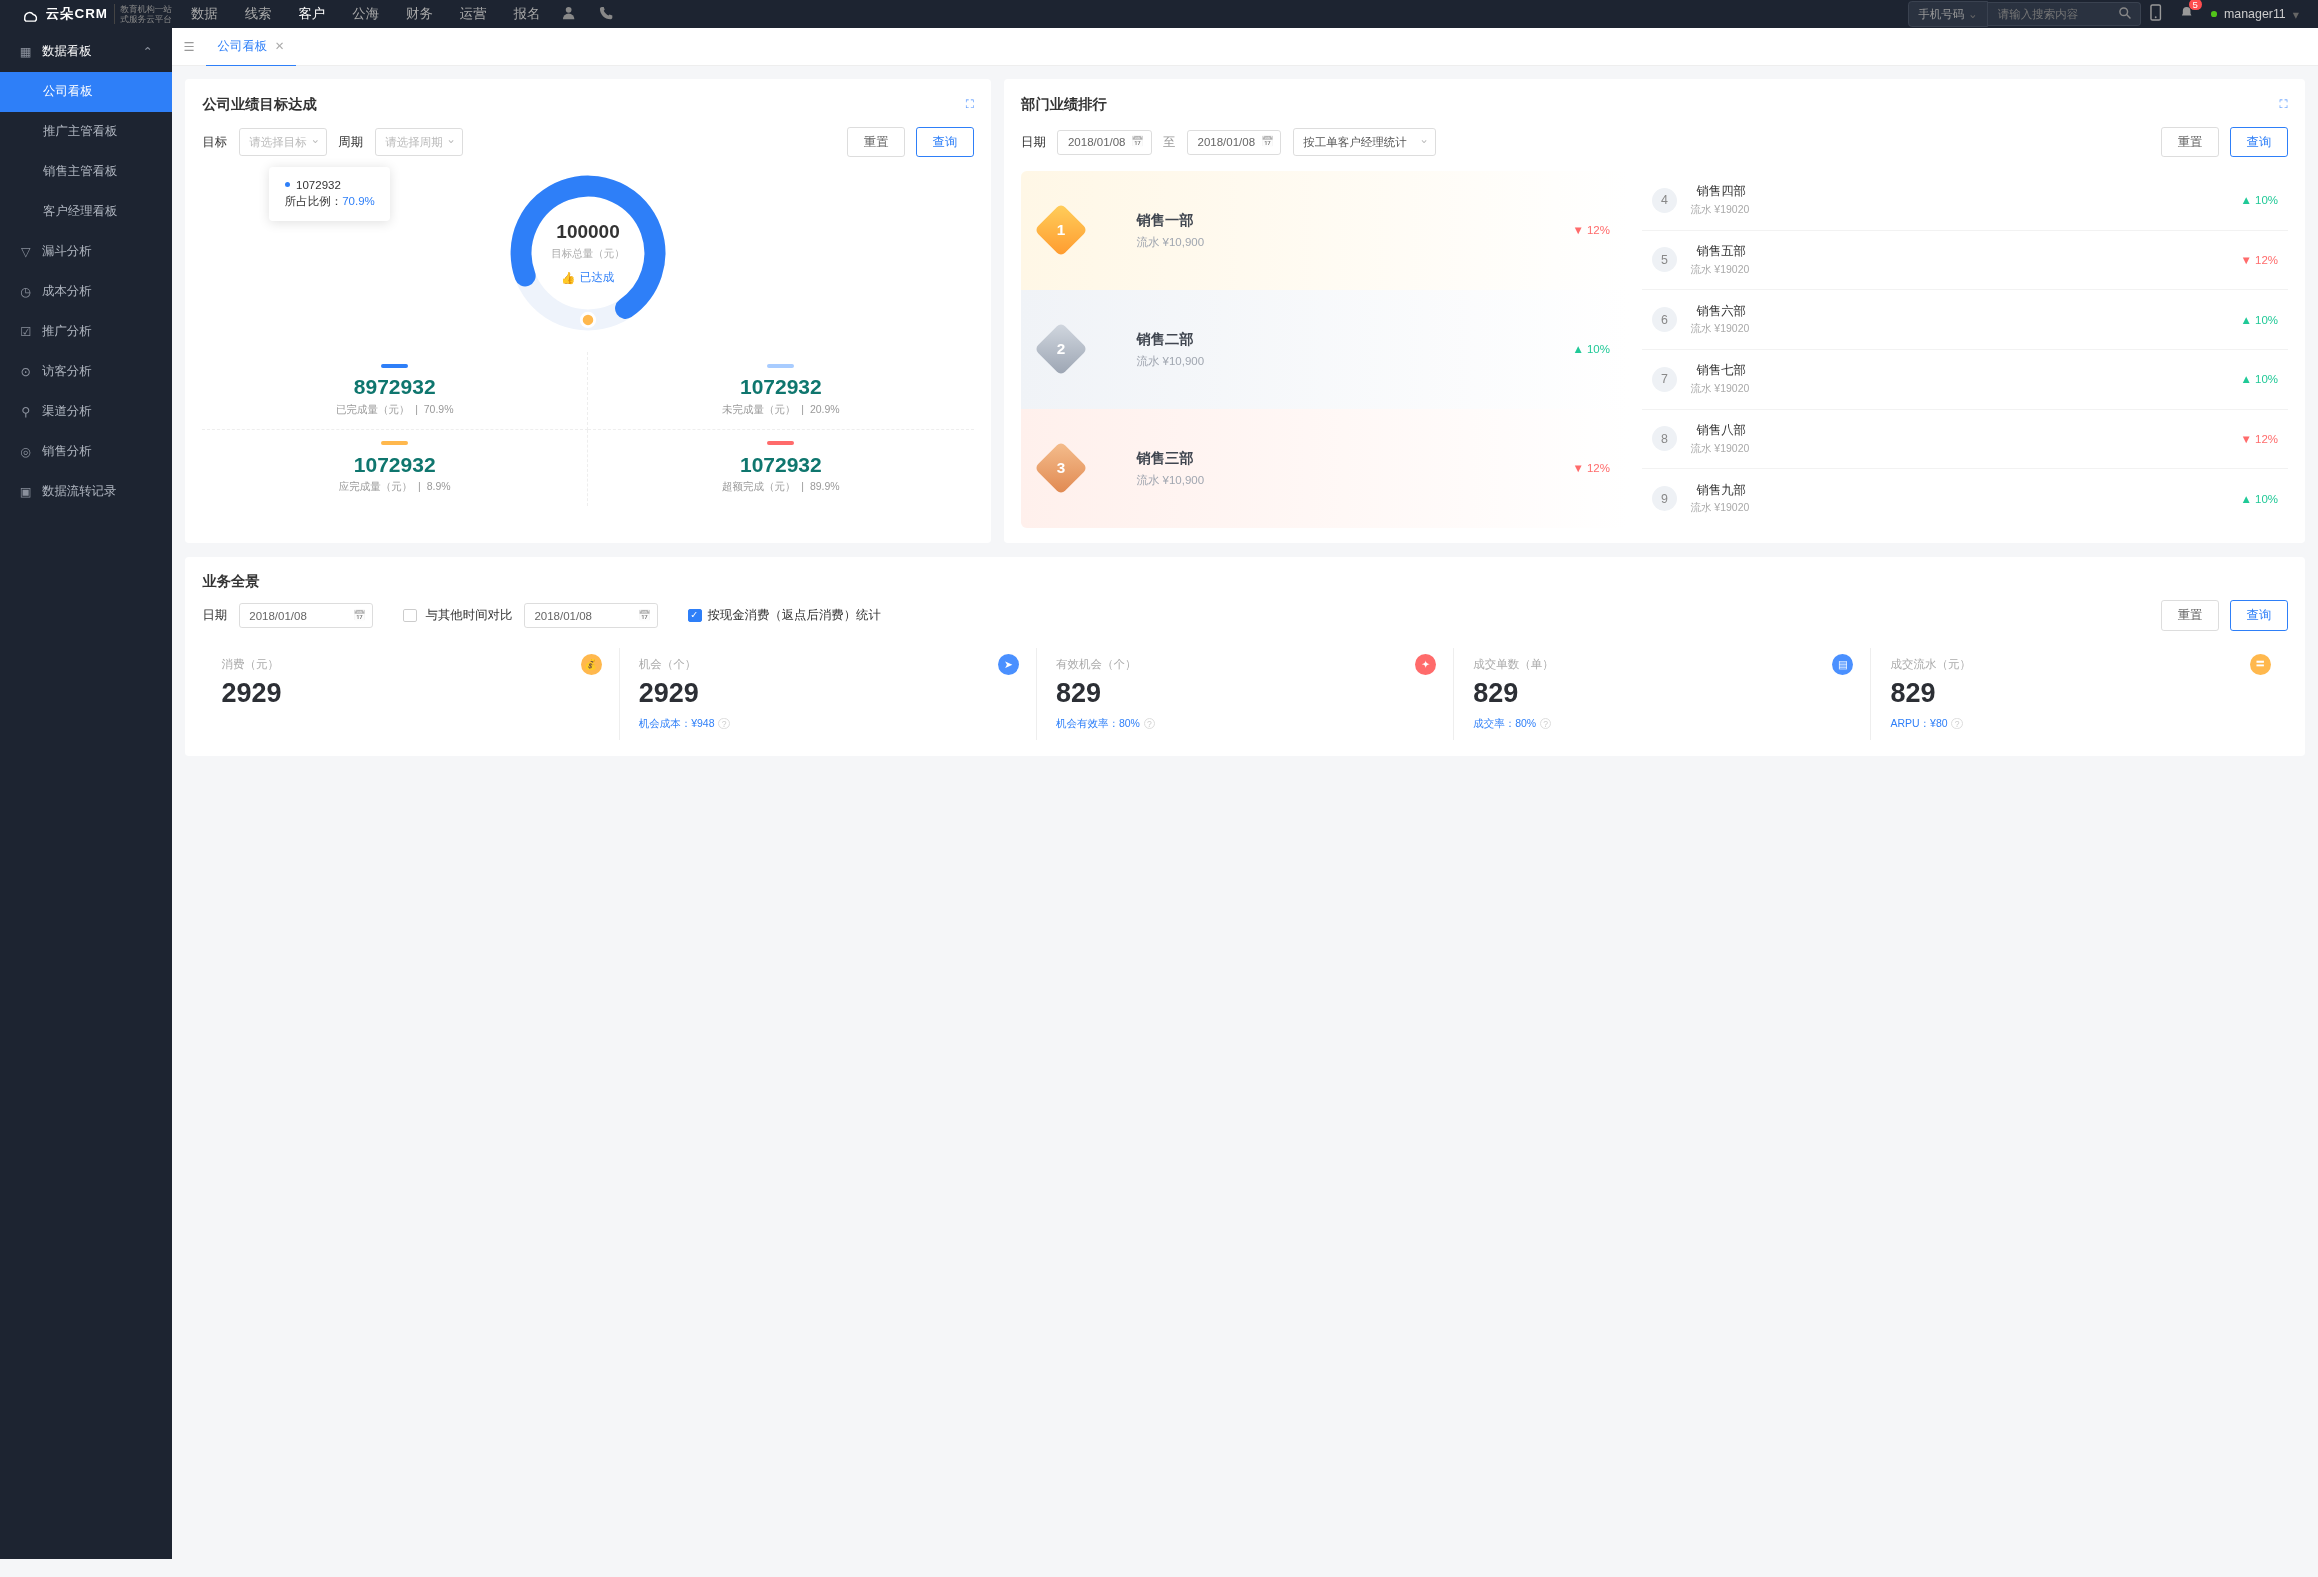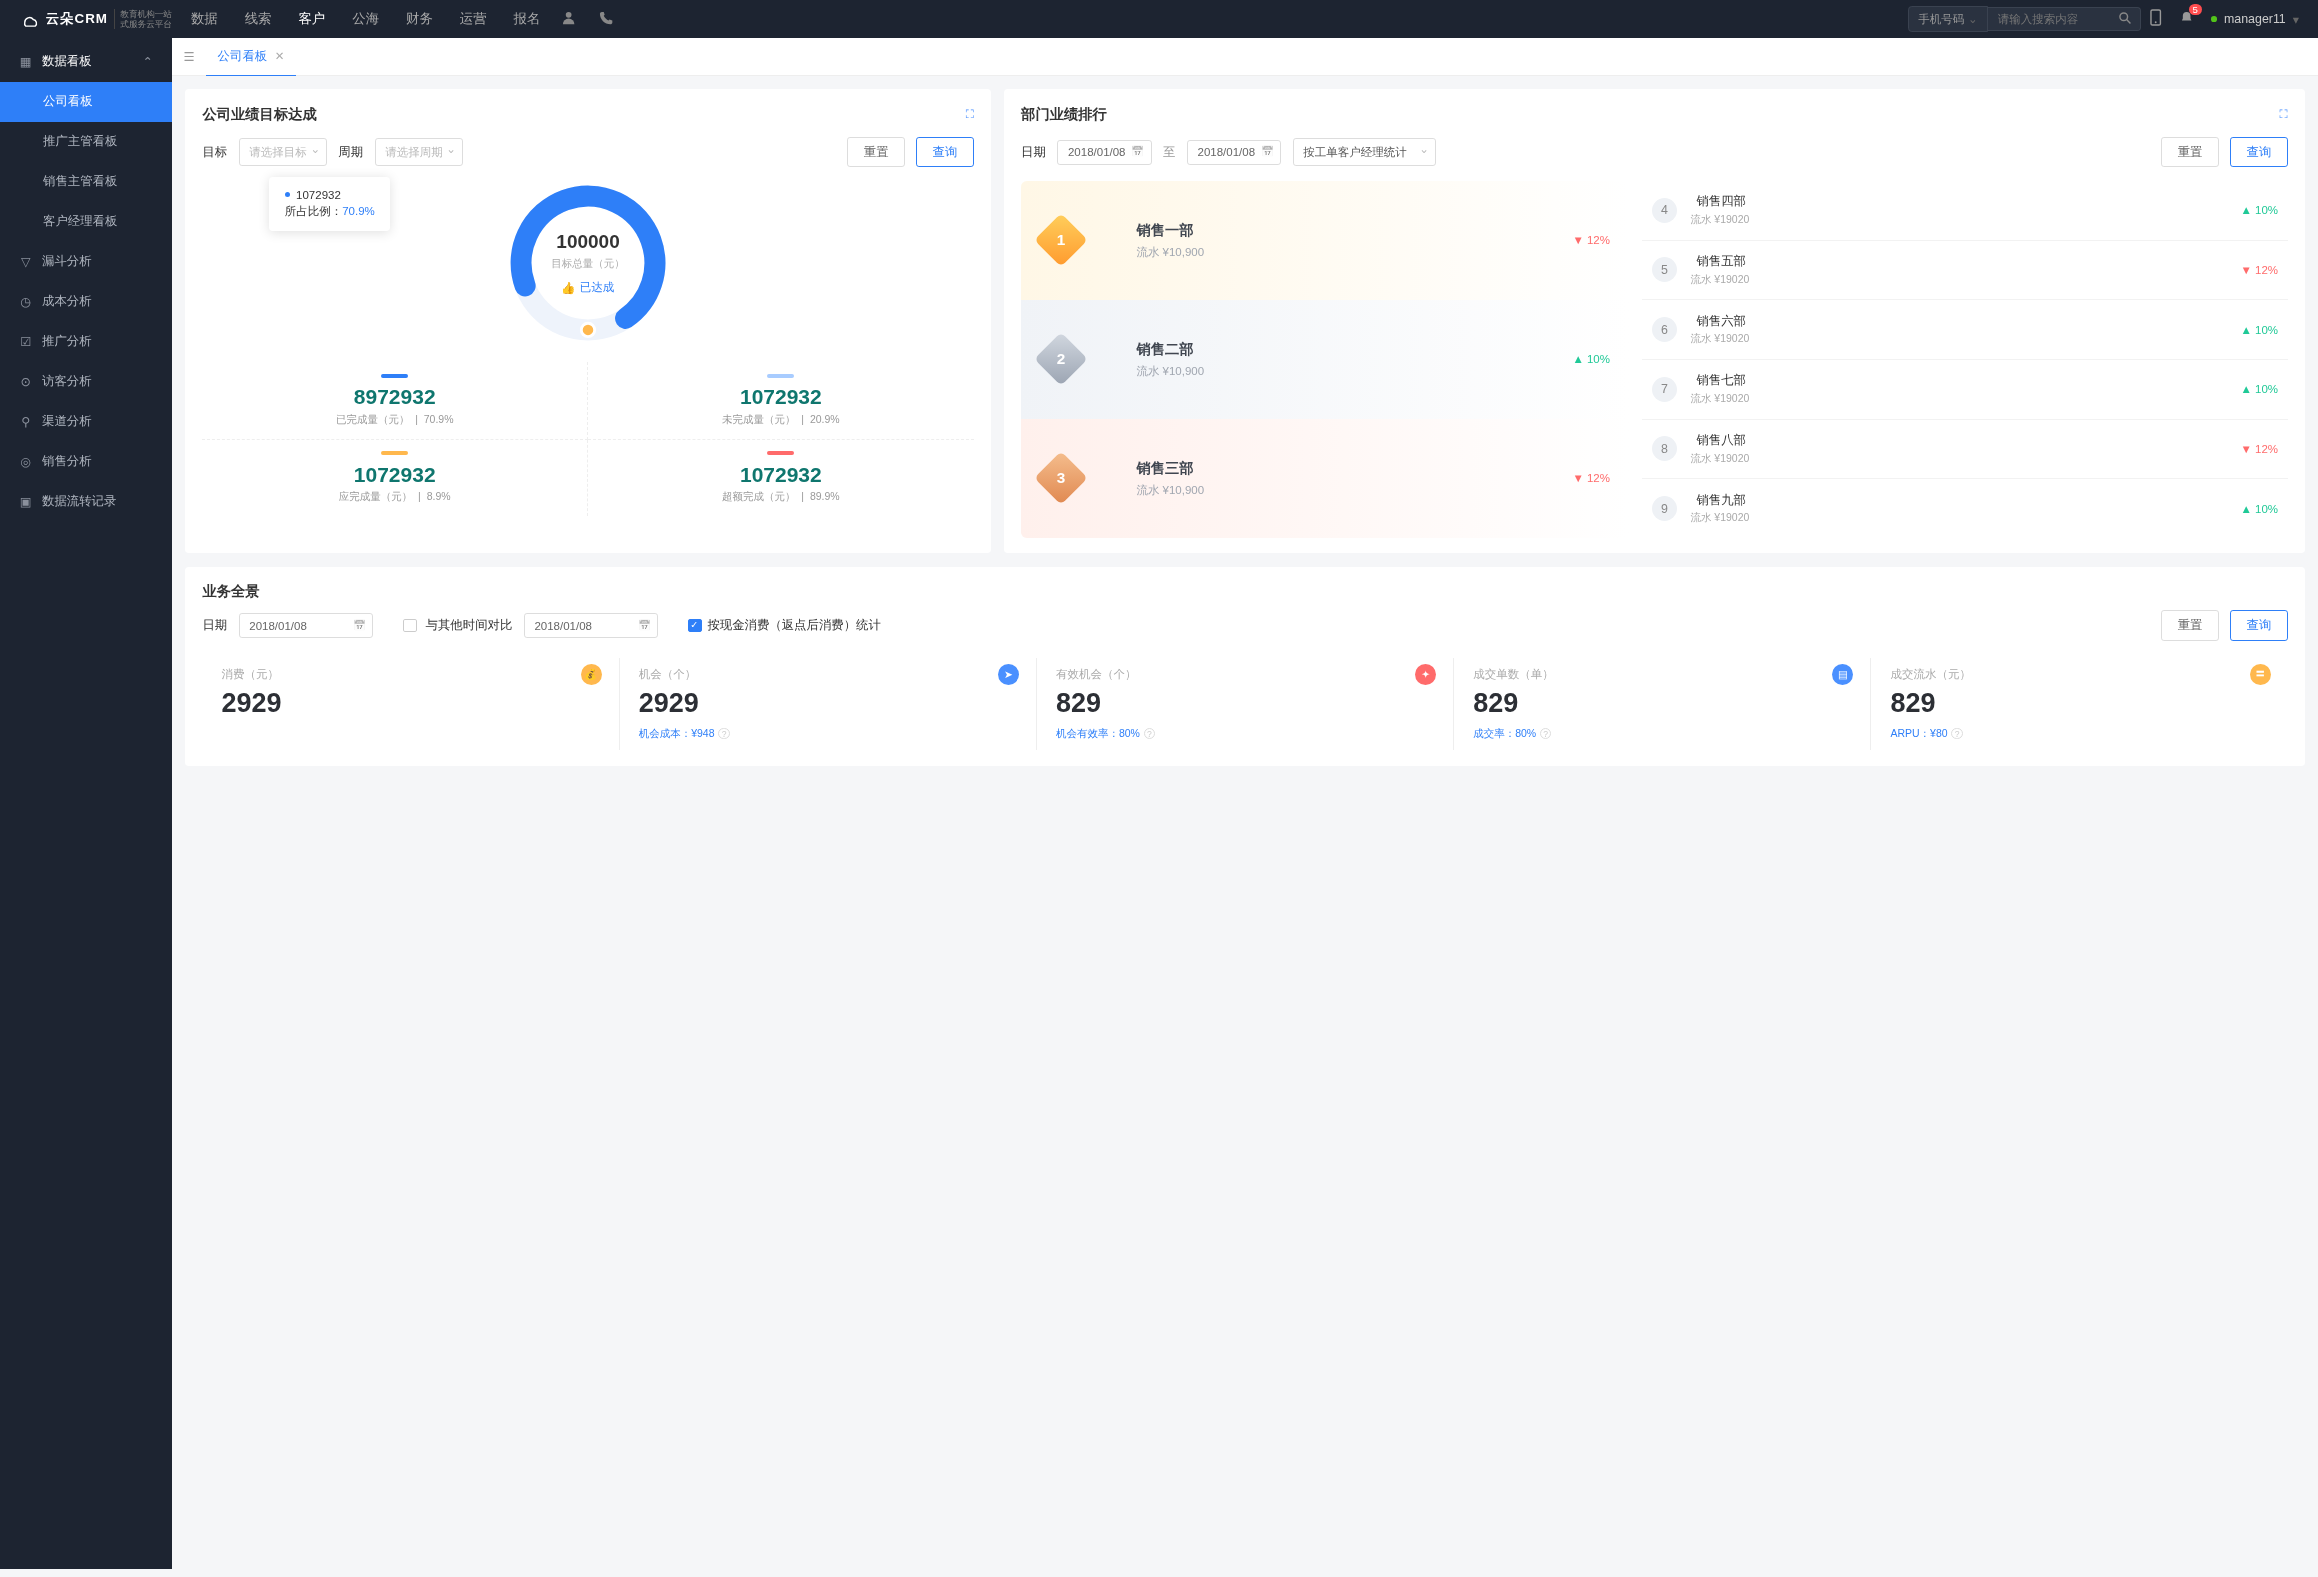--- a/index.html
+++ b/index.html
@@ -1,17 +1,17 @@
 <!DOCTYPE html>
 <html><head>
 <meta charset="utf-8">
 <style>
 * { box-sizing: border-box; margin: 0; padding: 0; }
 body { font-family: -apple-system, "Helvetica Neue", Arial, sans-serif; background: #f5f6f8; color: #333; font-size: 12.4px; }
-.header { height: 38px; background: #1d2431; display: flex; align-items: center; padding: 8px 19px; color: #ccc; }
+.header { height: 28px; background: #1d2431; display: flex; align-items: center; padding: 8px 19px; color: #ccc; }
 .logo { display: flex; align-items: center; gap: 5.7px; margin-right: 19px; }
 .logo-text { color: #fff; font-weight: bold; font-size: 13.4px; letter-spacing: 1px; }
 .logo-sub { font-size: 8.6px; color: #888; border-left: 1px solid #444; padding-left: 5.7px; line-height: 1.2; }
 .nav { display: flex; gap: 27px; }
 .nav-item { color: #aaa; cursor: pointer; font-size: 13.4px; }
 .nav-item.active { color: #fff; }
 .header-right { margin-left: auto; display: flex; align-items: center; gap: 17px; }
 .search-prefix { background: #2a3240; border: 1px solid #3a4250; border-radius: 3.8px 0 0 3.8px; padding: 4.8px 9.6px; color: #999; display: flex; align-items: center; gap: 3.8px; font-size: 11.5px; }
 .search-wrap { display: flex; align-items: center; }
 .search-input { background: #2a3240; border: 1px solid #3a4250; border-left: none; padding: 4.8px 9.6px; color: #ccc; width: 153px; border-radius: 0 3.8px 3.8px 0; outline: none; font-size: 11.5px; }

